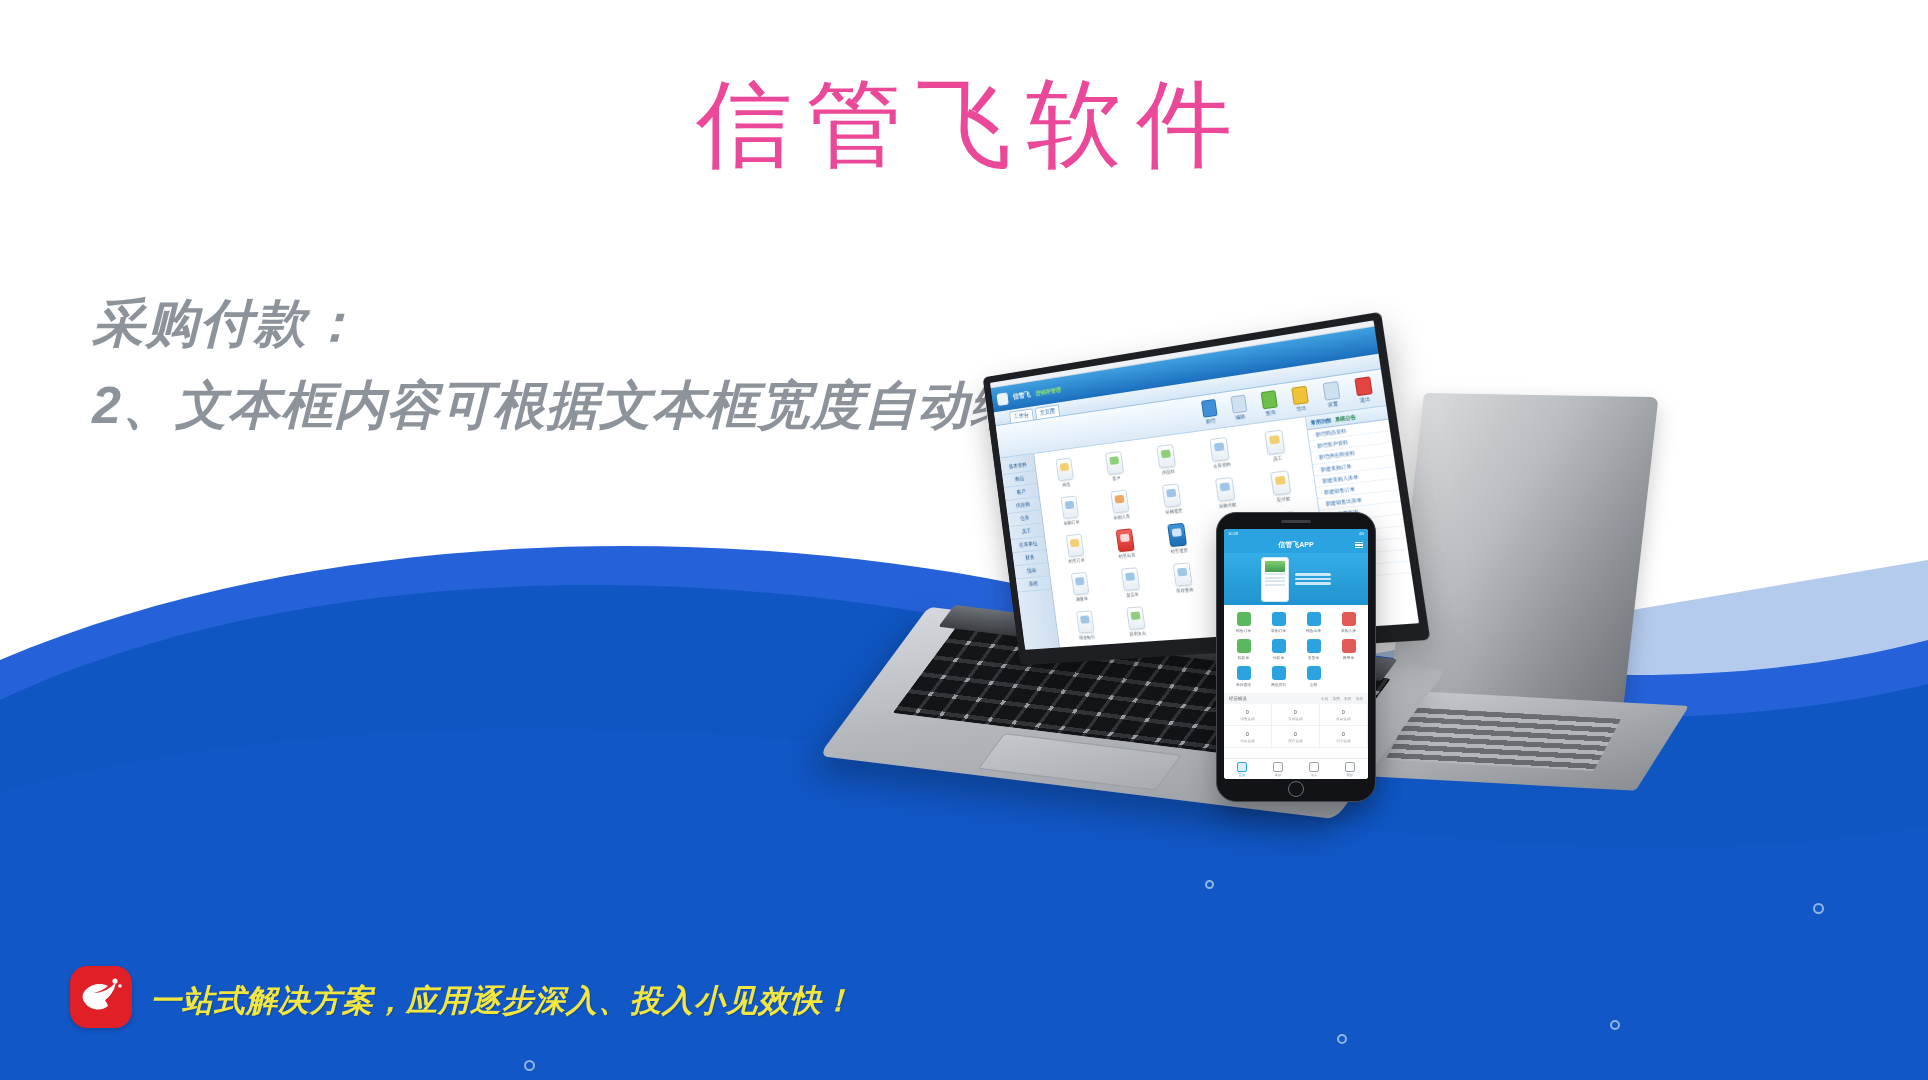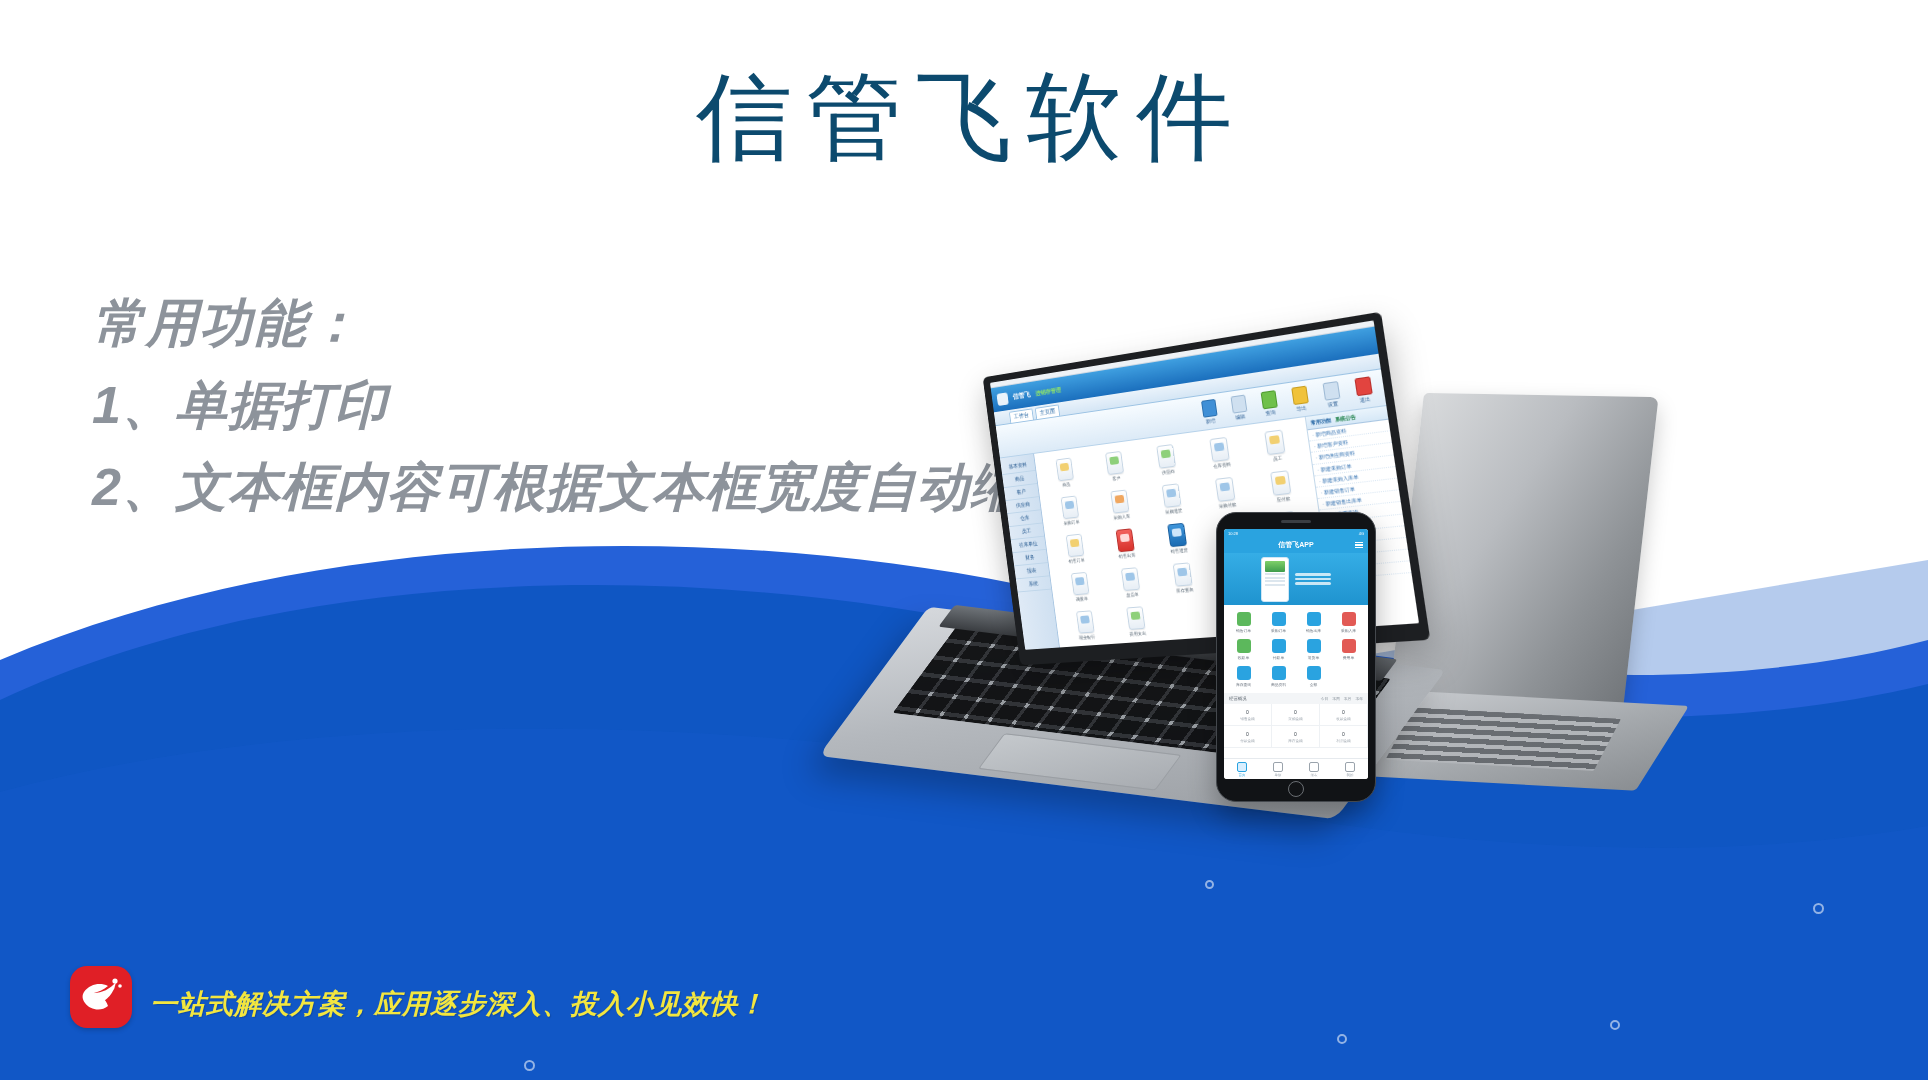--- a/index.html
+++ b/index.html
@@ -13,23 +13,23 @@
   }
   .slide{position:absolute;inset:0;width:1928px;height:1080px;overflow:hidden;background:#fff;}
 
   
   .wave-layer{position:absolute;left:0;top:0;width:1928px;height:1080px;pointer-events:none;}
 
   
   .title{
     position:absolute;left:0;top:70px;width:1928px;
     text-align:center;
-    font-family:Liberation Mono, monospace;
+    font-family:Liberation Serif, serif;
     font-size:96px;line-height:1.15;
-    color:#0c4a6e;letter-spacing:14px;
+    color:#ec4899;letter-spacing:14px;
     text-indent:14px;
     white-space:nowrap;
   }
 
   
   .content{
     position:absolute;left:92px;top:282px;
     color:#8d939b;
     font-style:italic;
     font-weight:700;
@@ -188,21 +188,21 @@
     width:62px;height:62px;border-radius:17px;background:#e01f26;
     position:relative;flex:0 0 auto;box-shadow:0 2px 5px rgba(0,0,0,.2);
   }
   .logo svg{position:absolute;left:0;top:0;}
   .brand{
     font-size:60px;font-weight:700;font-style:italic;color:#fff;
     letter-spacing:3px;line-height:1;white-space:nowrap;
     text-shadow:1px 2px 2px rgba(0,0,0,.18);
   }
   .tagline{
-    font-size:27px;font-weight:700;font-style:italic;color:#f3e63f;
+    font-size:31px;font-weight:700;font-style:italic;color:#f3e63f;
     letter-spacing:1px;white-space:nowrap;padding-bottom:6px;
     text-shadow:1px 1px 1px rgba(0,0,0,.15);
   }
 
   
   .dot{position:absolute;border:2px solid rgba(255,255,255,.55);border-radius:50%;}
   .dot.d1{left:1813px;top:903px;width:7px;height:7px;}
   .dot.d2{left:1610px;top:1020px;width:6px;height:6px;}
   .dot.d3{left:524px;top:1060px;width:7px;height:7px;}
   .dot.d4{left:1337px;top:1034px;width:6px;height:6px;}
@@ -216,22 +216,21 @@
   <svg class="wave-layer" viewBox="0 0 1928 1080" preserveAspectRatio="none">
     <path d="M1100,700 L1928,560 L1928,760 L1500,1080 L1020,1080 Z" fill="#a8c2ea" opacity="0.85"></path>
     <path d="M0,660 C330,520 760,520 1090,600 C1420,680 1700,700 1928,640 L1928,1080 L0,1080 Z" fill="#2561d8"></path>
     <path d="M0,700 C300,560 720,558 1060,640 C1400,722 1690,742 1928,684 L1928,1080 L0,1080 Z" fill="#0f56c3"></path>
     <path d="M0,792 C340,700 780,716 1140,790 C1460,856 1720,862 1928,826 L1928,1080 L0,1080 Z" fill="#1459c9" opacity="0.55"></path>
   </svg>
 
   <div class="title">信管飞软件</div>
 
   <div class="content">
-    <span class="line">常用功能：</span>
-    <span class="line indent">1、单据打印</span>
+    <span class="line">采购付款：</span>
     <span class="line indent">2、文本框内容可根据文本框宽度自动缩放</span>
   </div>
 
   <div class="devices">
 
     <div class="lid-back"></div>
     <div class="base-back">
       <div class="kb"></div>
     </div>
 

